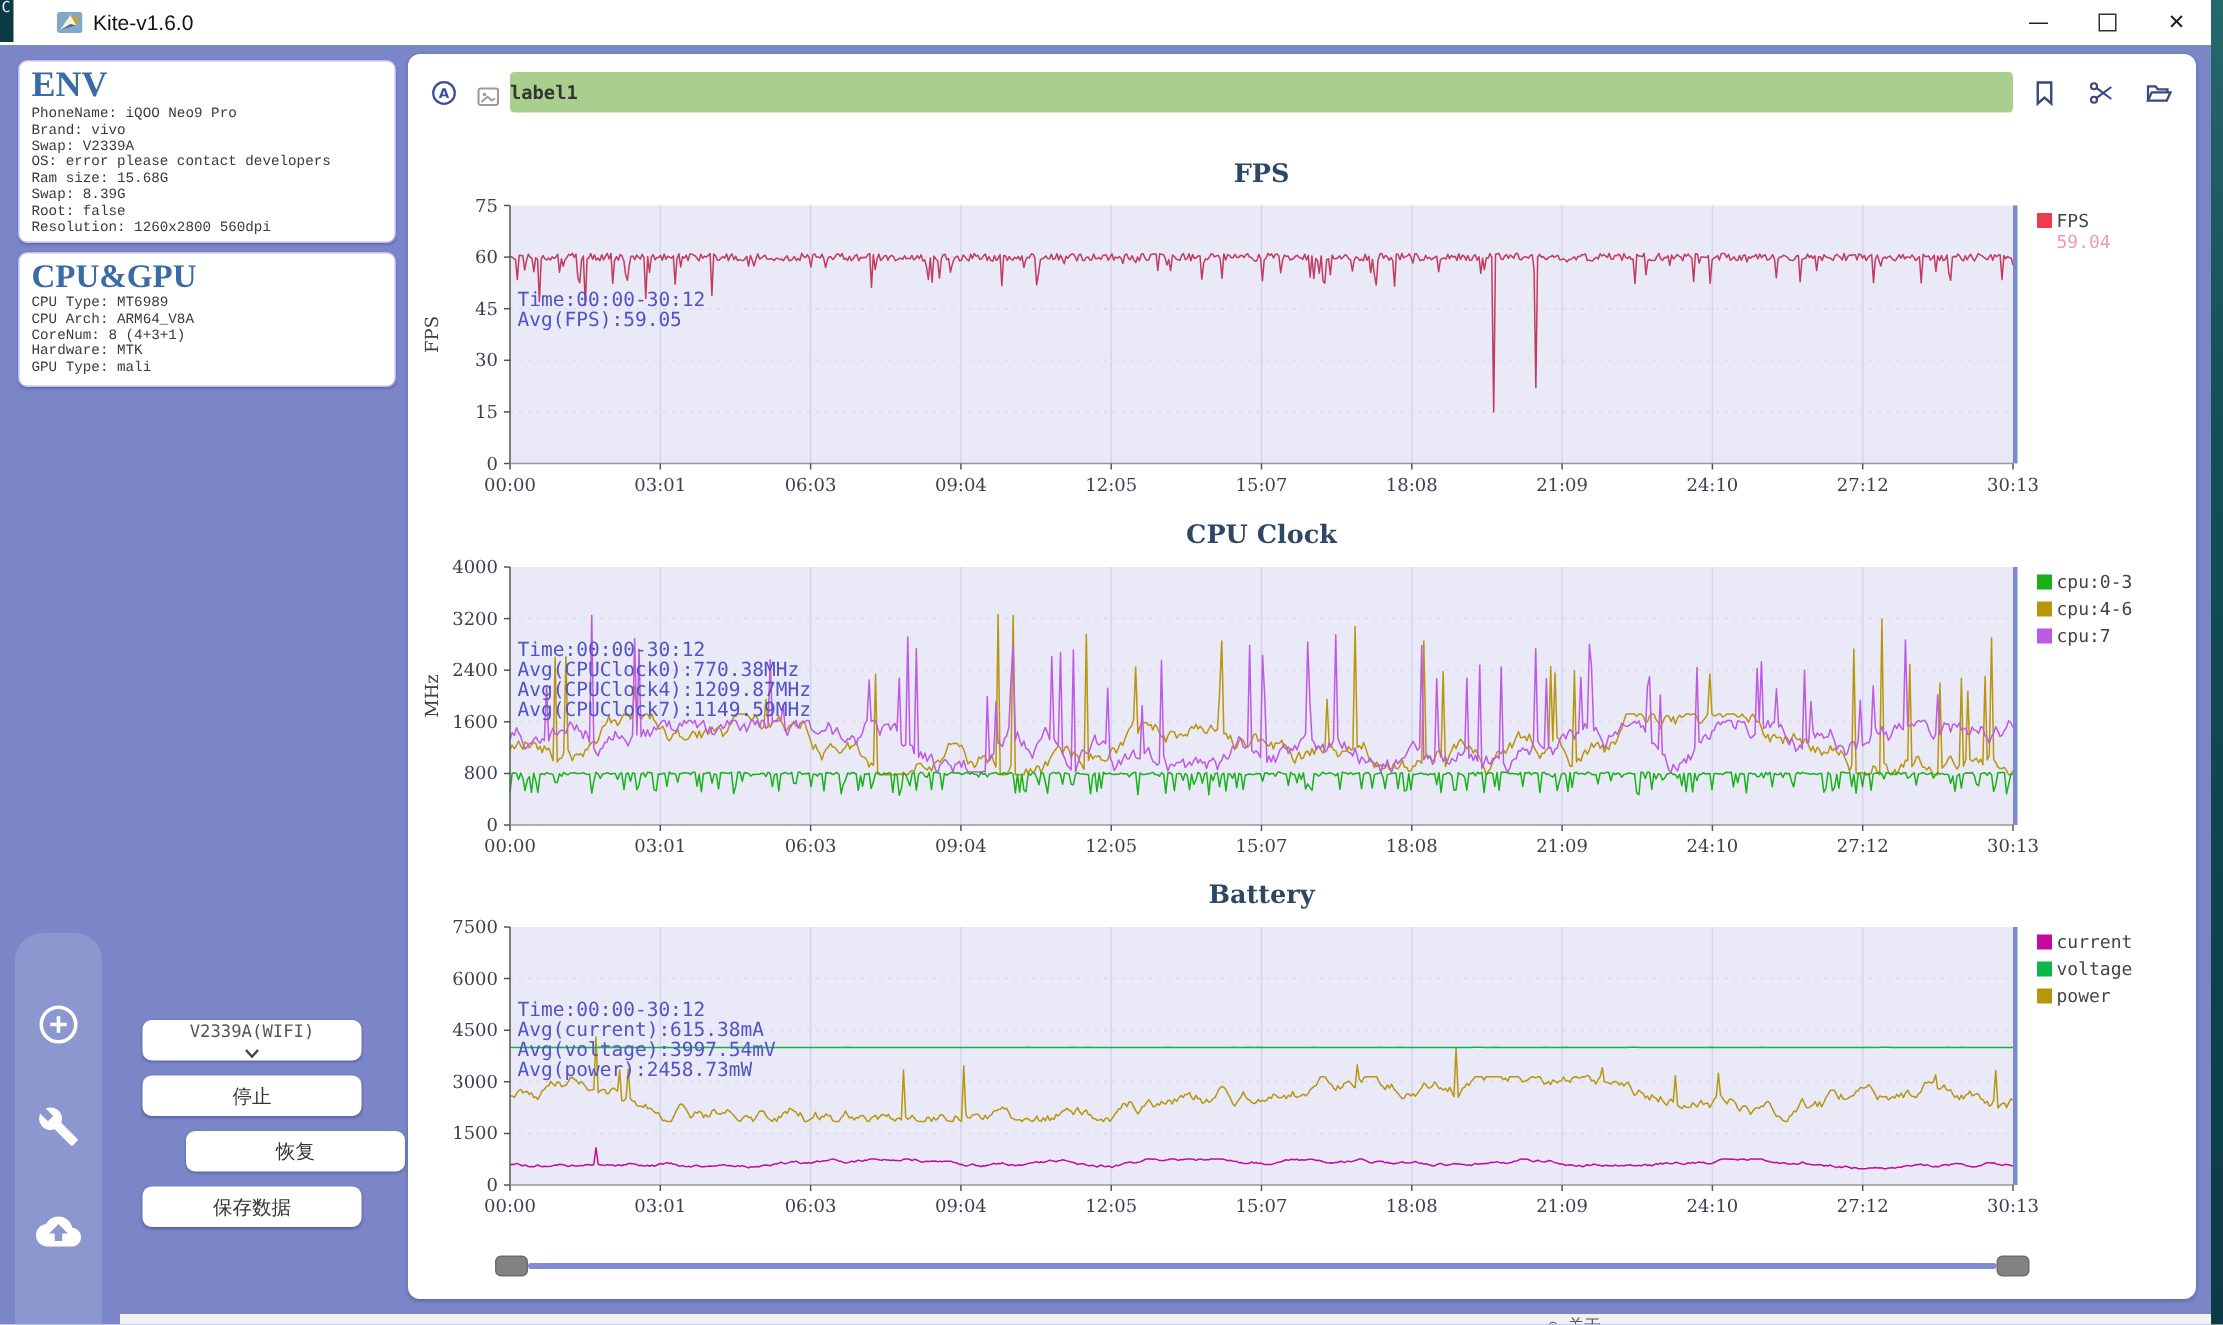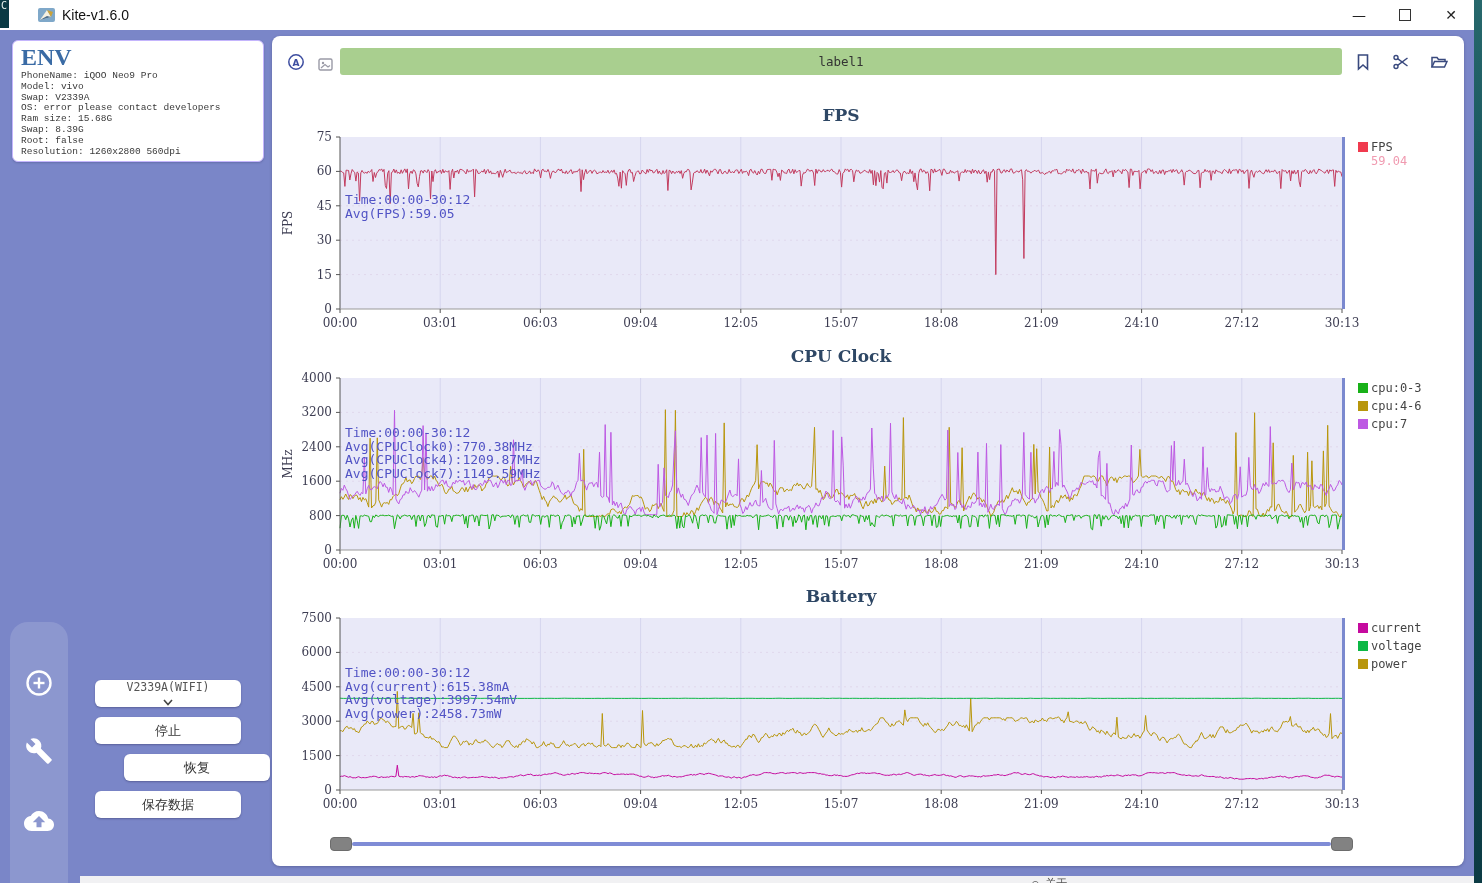--- a/index.html
+++ b/index.html
@@ -38,21 +38,21 @@
   .ctl{position:absolute;left:95px;width:146px;height:27px;background:#fff;border:none;border-radius:6px;
        box-shadow:0 1px 2px rgba(30,30,70,.35);font-size:12.5px;color:#333;box-sizing:border-box;}
   .select{display:flex;align-items:center;padding:0 8px;color:#555;font-size:11.5px;flex-direction:column;}
   .select .txt{flex:1;}
   .btn{display:flex;align-items:center;justify-content:center;font-size:13px;cursor:default;}
   
   .panel{position:absolute;left:272px;top:6px;width:1192px;height:830px;background:#fff;
        border-radius:8px;box-shadow:0 1px 3px rgba(30,30,70,.3);}
   .tool-ico{position:absolute;width:22px;height:22px;display:flex;align-items:center;justify-content:center;}
   .label-bar{position:absolute;left:68px;top:12px;width:1002px;height:27px;background:#a9cf8f;border-radius:3px;
-       display:flex;align-items:center;justify-content:center;font-size:12.5px;color:#333;}
+       display:flex;align-items:center;font-size:12.5px;color:#333;font-weight:bold;}
   .chart{position:absolute;left:0;}
   
   .sl-track{position:absolute;left:80px;top:806px;width:979px;height:4px;background:#7f8cd6;border-radius:2px;}
   .sl-handle{position:absolute;top:801px;width:22px;height:14px;background:#828282;border:1px solid #6c6c6c;
        border-radius:4px;box-sizing:border-box;}
   
   .footer{position:absolute;left:80px;top:846px;width:1394px;height:7px;background:#f1f1f3;overflow:hidden;}
   .footer span{position:absolute;left:952px;top:1px;font-size:11px;line-height:14px;color:#555;}
 </style>
 </head>
@@ -80,29 +80,37 @@
         <span>✕</span>
       </div>
   </div>
 </div>
 
 <div class="app">
 
   <div class="card card-env">
     <h1>ENV</h1>
     <div class="ln">PhoneName: iQOO Neo9 Pro</div>
-    <div class="ln">Model: vivo</div>
+    <div class="ln">Brand: vivo</div>
     <div class="ln">Swap: V2339A</div>
     <div class="ln">OS: error please contact developers</div>
     <div class="ln">Ram size: 15.68G</div>
     <div class="ln">Swap: 8.39G</div>
     <div class="ln">Root: false</div>
     <div class="ln">Resolution: 1260x2800 560dpi</div>
   </div>
 
+  <div class="card card-cpu">
+    <h1>CPU&amp;GPU</h1>
+    <div class="ln">CPU Type: MT6989</div>
+    <div class="ln">CPU Arch: ARM64_V8A</div>
+    <div class="ln">CoreNum: 8 (4+3+1)</div>
+    <div class="ln">Hardware: MTK</div>
+    <div class="ln">GPU Type: mali</div>
+  </div>
 
   <div class="rail">
     <div class="rail-btn" style="top:44px;">
       <svg width="28" height="28" viewBox="0 0 28 28">
         <circle cx="14" cy="14" r="11.5" fill="none" stroke="#fff" stroke-width="2.4"></circle>
         <line x1="14" y1="8.5" x2="14" y2="19.5" stroke="#fff" stroke-width="2.4"></line>
         <line x1="8.5" y1="14" x2="19.5" y2="14" stroke="#fff" stroke-width="2.4"></line>
       </svg>
     </div>
     <div class="rail-btn" style="top:112px;">

